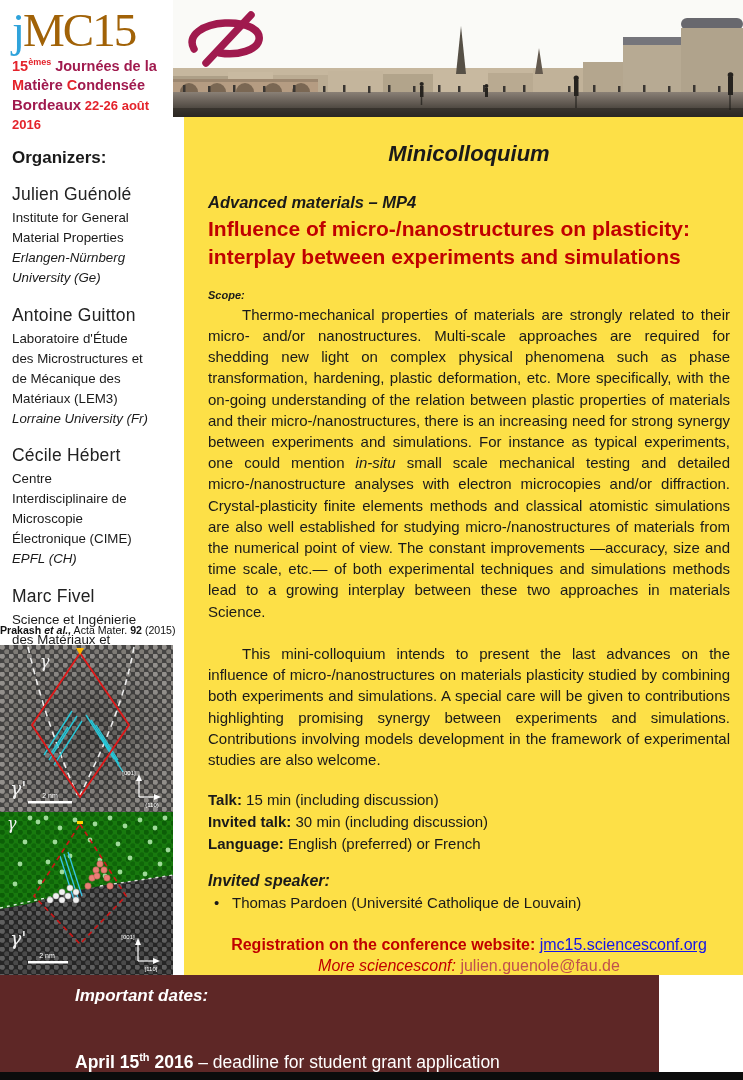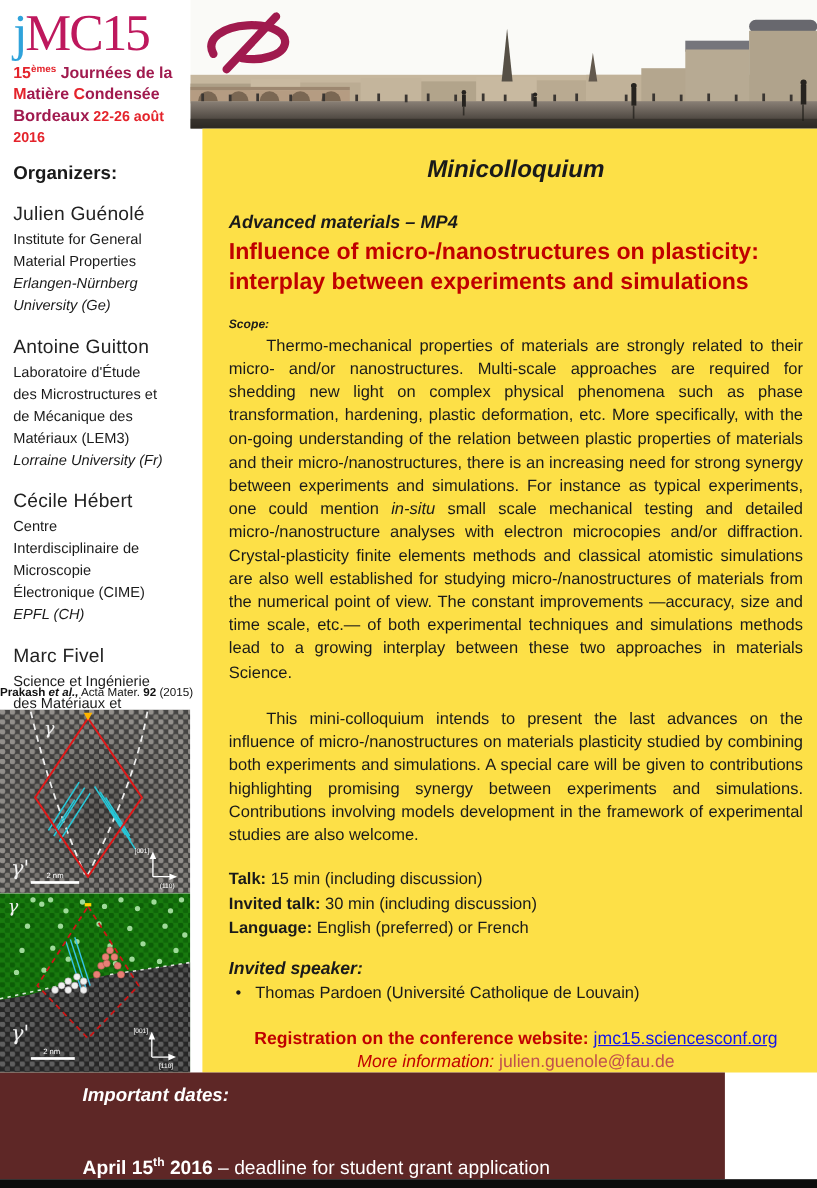--- a/index.html
+++ b/index.html
@@ -3,21 +3,21 @@
 <meta charset="utf-8">
 <style>
   * { margin:0; padding:0; box-sizing:border-box; }
   body { background:#888; font-family:"Liberation Sans", sans-serif; }
   .poster { position:relative; width:743px; height:1080px; background:#ffffff; overflow:hidden; margin:0 auto; }
 
   
   .logo-block { position:absolute; left:12px; top:6px; width:160px; }
   .logo-main { font-family:"Liberation Serif", serif; font-size:47px; line-height:1.05; letter-spacing:-2px; }
   .logo-j { color:#2FA3DB; }
-  .logo-mc { color:#be185d; }
+  .logo-mc { color:#a16207; }
   .logo-sub { font-weight:bold; font-size:14.5px; line-height:1.3; color:#A01A4E; margin-top:2px; }
   .red { color:#E4232B; }
   .logo-sup { font-size:9px; vertical-align:super; }
   .logo-city { font-size:15px; }
   .logo-dates { font-size:13px; font-weight:bold; }
 
   .sfp { position:absolute; left:180px; top:10px; width:96px; height:58px; z-index:3; }
 
   .photo { position:absolute; left:173px; top:0; width:570px; height:117px; }
 
@@ -330,21 +330,21 @@
     <p class="para"><span>Thermo-mechanical properties of materials are strongly related to their micro- and/or nanostructures. Multi-scale approaches are required for shedding new light on complex physical phenomena such as phase transformation, hardening, plastic deformation, etc. More specifically, with the on-going understanding of the relation between plastic properties of materials and their micro-/nanostructures, there is an increasing need for strong synergy between experiments and simulations. For instance as typical experiments, one could mention </span><span class="it">in-situ</span><span> small scale mechanical testing and detailed micro-/nanostructure analyses with electron microcopies and/or diffraction. Crystal-plasticity finite elements methods and classical atomistic simulations are also well established for studying micro-/nanostructures of materials from the numerical point of view. The constant improvements —accuracy, size and time scale, etc.— of both experimental techniques and simulations methods lead to a growing interplay between these two approaches in materials Science.</span></p>
     <p class="para">This mini-colloquium intends to present the last advances on the influence of micro-/nanostructures on materials plasticity studied by combining both experiments and simulations. A special care will be given to contributions highlighting promising synergy between experiments and simulations. Contributions involving models development in the framework of experimental studies are also welcome.</p>
     <div class="talks">
       <div><span class="b">Talk:</span><span> 15 min (including discussion)</span></div>
       <div><span class="b">Invited talk:</span><span> 30 min (including discussion)</span></div>
       <div><span class="b">Language:</span><span> English (preferred) or French</span></div>
     </div>
     <div class="speaker-h">Invited speaker:</div>
     <div class="speaker-line"><span class="bullet">•</span><span>Thomas Pardoen (Université Catholique de Louvain)</span></div>
     <div class="registration"><span>Registration on the conference website: </span><a href="#">jmc15.sciencesconf.org</a></div>
-    <div class="moreinfo"><span class="lbl">More information: </span><span class="mail">julien.guenole@fau.de</span></div>
+    <div class="moreinfo"><span class="lbl">More sciencesconf: </span><span class="mail">julien.guenole@fau.de</span></div>
   </div>
 
   <div class="dates-band">
     <div class="dates-heading">Important dates:</div>
     <div class="date-line"><span class="b">April 15</span><sup>th</sup><span class="b"> 2016</span><span> – deadline for student grant application</span></div>
     <div class="date-line"><span class="b">May 1</span><sup>er</sup><span class="b"> 2016</span><span> – end of abstract submission for oral and poster presentation</span></div>
   </div>
   <div class="black-bar"></div>
 
 </div>

